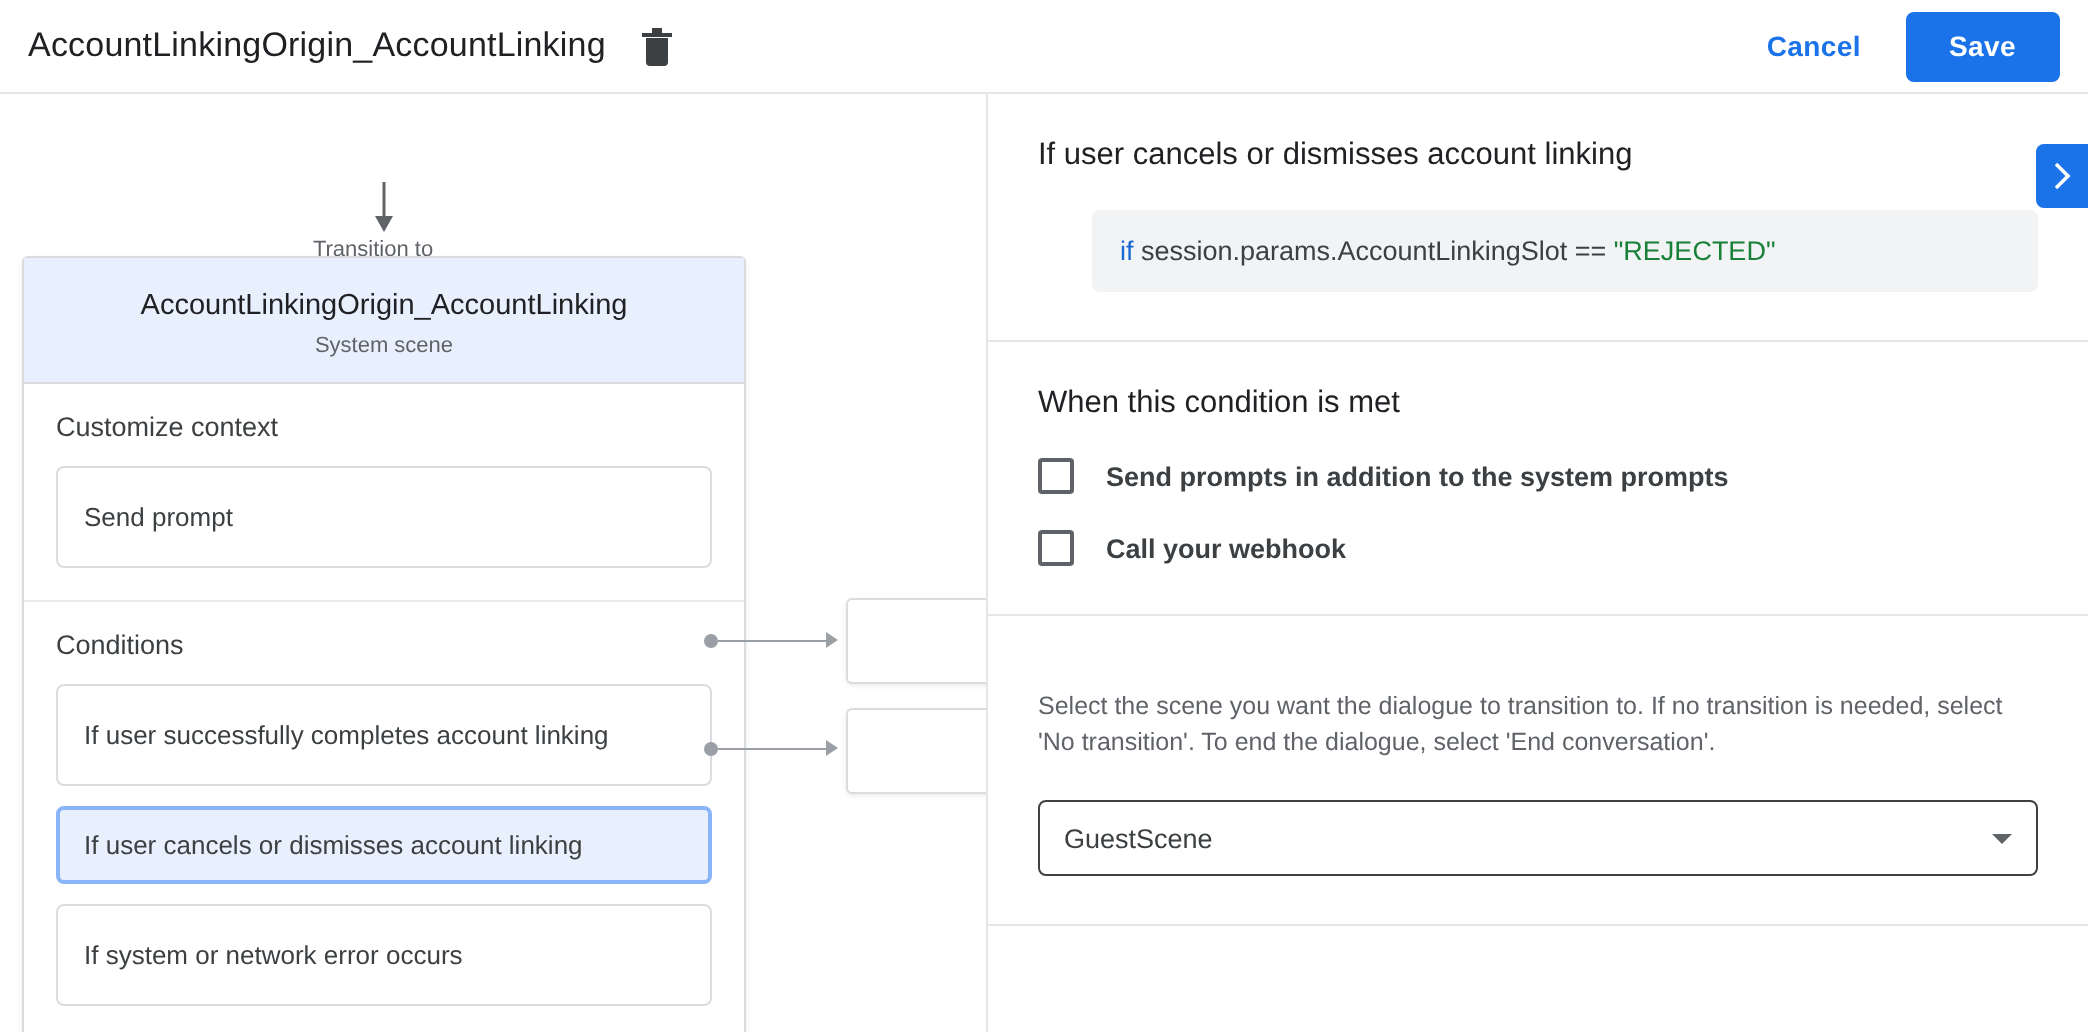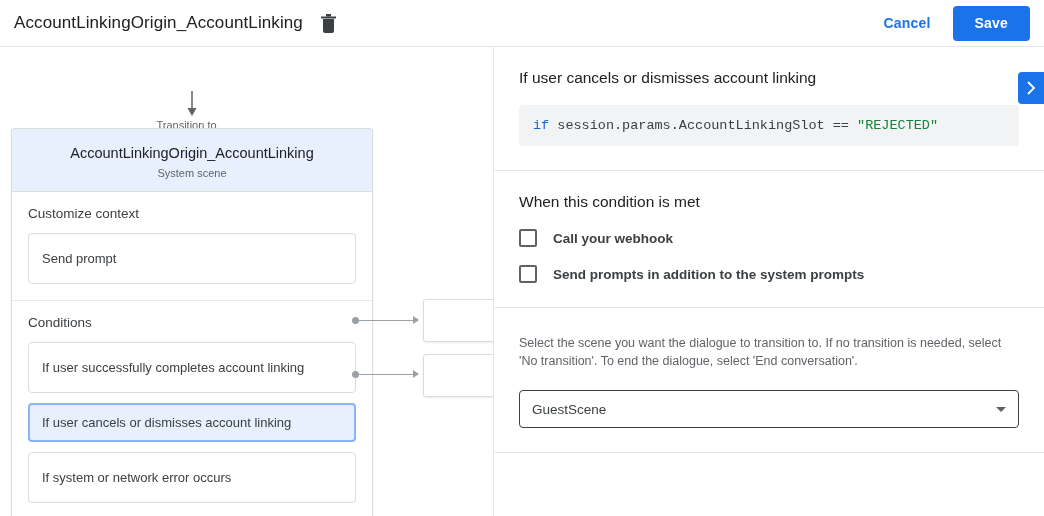--- a/index.html
+++ b/index.html
@@ -184,25 +184,26 @@
   }
   .panel-heading {
     font-size: 15.5px;
     color: #202124;
   }
   .code-box {
     margin-top: 18px;
     background: #f1f3f4;
     border-radius: 4px;
     padding: 13px 14px;
-    font-family: Liberation Mono, monospace;
+    font-family: Liberation Sans, sans-serif;
     font-size: 13.5px;
     color: #3c4043;
     white-space: nowrap;
     overflow: hidden;
+    margin-left: 27px;
   }
   .code-kw { color: #1967d2; }
   .code-str { color: #188038; }
 
   .expander {
     position: absolute;
     right: 0; top: 25px;
     width: 26px; height: 32px;
     background: #1a73e8;
     border-radius: 4px 0 0 4px;
@@ -223,21 +224,21 @@
     flex: 0 0 auto;
   }
   .checkrow-label {
     margin-left: 16px;
     font-size: 13.5px;
     font-weight: bold;
     color: #3c4043;
   }
 
   .panel-desc {
-    margin-top: 4px;
+    margin-top: 14px;
     font-size: 12.5px;
     color: #5f6368;
     line-height: 1.45;
     max-width: 495px;
   }
   .select {
     margin-top: 20px;
     height: 38px;
     border: 1px solid #404040;
     border-radius: 4px;
@@ -327,25 +328,25 @@
 
     <div class="panel-block">
       <div class="panel-heading">If user cancels or dismisses account linking</div>
       <div class="code-box"><span class="code-kw">if</span><span> session.params.AccountLinkingSlot == </span><span class="code-str">"REJECTED"</span></div>
     </div>
 
     <div class="panel-block">
       <div class="panel-heading">When this condition is met</div>
       <div class="checkrow">
         <div class="checkbox"></div>
-        <div class="checkrow-label">Call your webhook</div>
+        <div class="checkrow-label">Send prompts in addition to the system prompts</div>
       </div>
       <div class="checkrow">
         <div class="checkbox"></div>
-        <div class="checkrow-label">Send prompts in addition to the system prompts</div>
+        <div class="checkrow-label">Call your webhook</div>
       </div>
     </div>
 
     <div class="panel-block">
       <div class="panel-desc">Select the scene you want the dialogue to transition to. If no transition is needed, select 'No transition'. To end the dialogue, select 'End conversation'.</div>
       <div class="select">
         <span>GuestScene</span>
         <span class="caret"></span>
       </div>
     </div>

